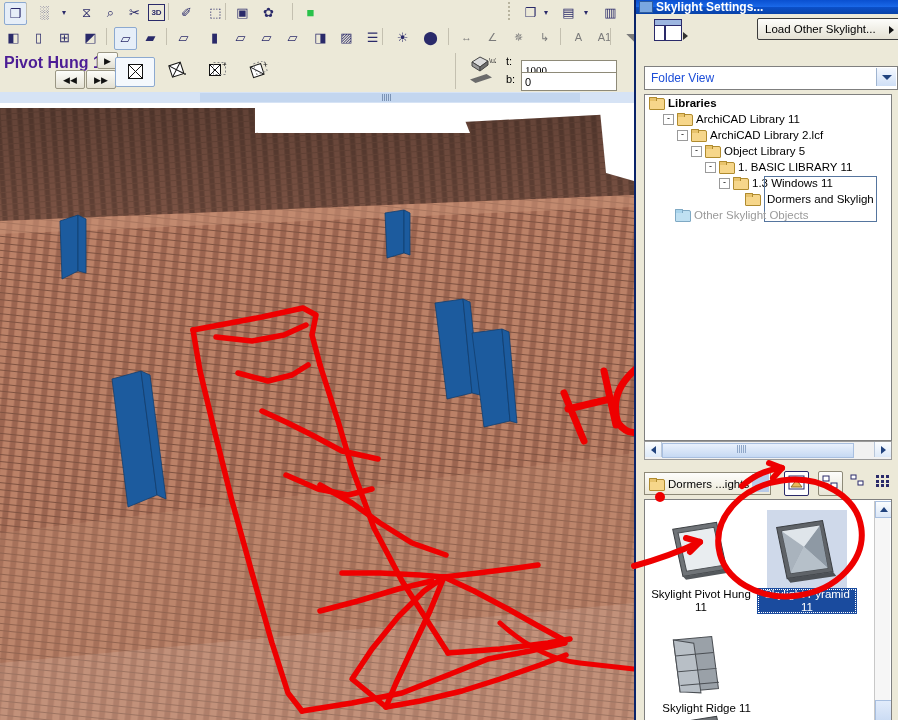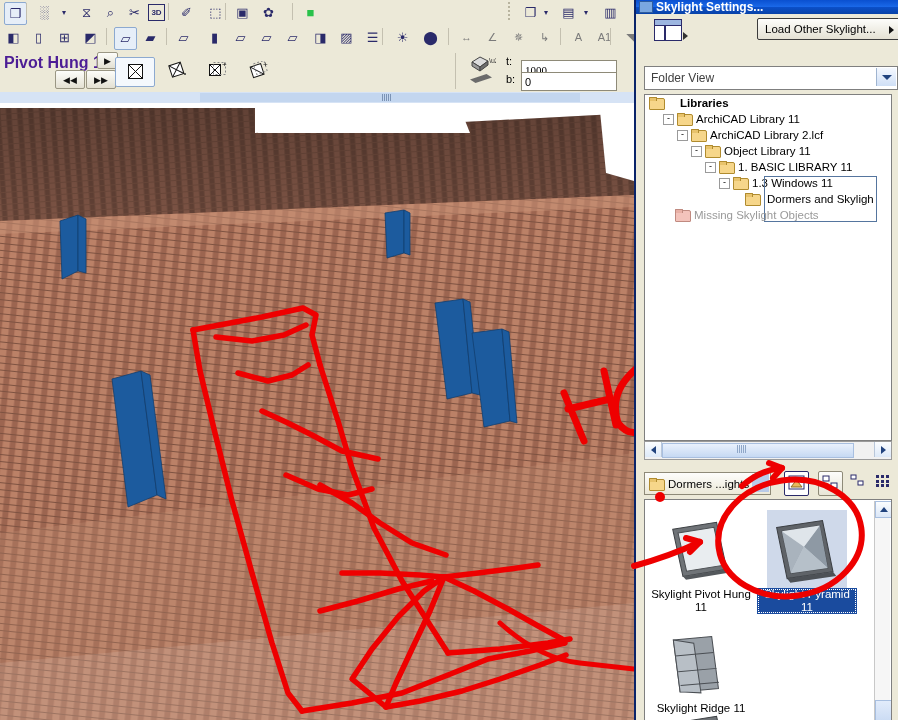--- a/index.html
+++ b/index.html
@@ -70,21 +70,21 @@
   #gridico{position:absolute;left:18px;top:5px;width:26px;height:20px;border:1.5px solid #2a2a6a;background:#fff;}
   #gridico:before{content:"";position:absolute;left:0;top:0;right:0;height:5px;background:#9db6e0;border-bottom:1px solid #2a2a6a;}
   #gridico:after{content:"";position:absolute;left:9px;top:5px;bottom:0;width:1.5px;background:#2a2a6a;}
   #gridarw{position:absolute;left:47px;top:18px;width:0;height:0;border-top:4px solid transparent;border-bottom:4px solid transparent;border-left:5px solid #333;}
 
   #loadbtn{position:absolute;left:121px;top:4px;width:136px;height:20px;border:1px solid #3c3c3c;border-radius:2px;
            background:linear-gradient(#fdfdfb,#e4e1d3);display:flex;align-items:center;font-size:11.5px;color:#000;padding-left:7px;}
   #loadarw{position:absolute;right:7px;top:7px;width:0;height:0;border-top:4px solid transparent;border-bottom:4px solid transparent;border-left:5px solid #111;}
 
   #folderview{position:absolute;left:8px;top:52px;width:246px;height:22px;border:1px solid #7f7f7f;background:#fff;
-              display:flex;align-items:center;padding-left:6px;font-size:12px;color:#404040;}
+              display:flex;align-items:center;padding-left:6px;font-size:12px;color:#1d4ed8;}
   #fvbtn{position:absolute;right:1px;top:1px;width:19px;height:18px;background:linear-gradient(#f4f8ff,#cfdff6);
          border-left:1px solid #9fb4d0;display:flex;align-items:center;justify-content:center;}
   #fvbtn i{display:block;width:0;height:0;border-left:5px solid transparent;border-right:5px solid transparent;border-top:5px solid #21437e;}
 
   #tree{position:absolute;left:8px;top:80px;width:246px;height:345px;background:#fff;border:1px solid #7f7f7f;overflow:hidden;}
   .trow{position:relative;height:16px;display:flex;align-items:center;white-space:nowrap;font-size:11.5px;color:#000;}
   .tgl{width:9px;height:9px;border:1px solid #9a9a9a;background:#fff;color:#000;font-size:9px;line-height:7px;
        text-align:center;margin-right:3px;flex:none;}
   .fold{width:15px;height:12px;margin-right:4px;flex:none;position:relative;}
   .fold:before{content:"";position:absolute;left:0;top:1px;width:14px;height:10px;background:#f6d68a;border:1px solid #b08b2e;border-radius:1px 2px 1px 1px;}
@@ -367,58 +367,58 @@
       </div>
 
       <div id="folderview">
         <span>Folder View</span>
         <span id="fvbtn">
             <i></i>
           </span>
       </div>
 
       <div id="tree">
-          <div class="trow" style="padding-left: 4px; gap: 12px;">
+          <div class="trow" style="padding-left: 4px;">
             <span class="fold"></span>
             <span class="tlab bold">Libraries</span>
           </div>
           <div class="trow" style="padding-left: 18px;">
             <span class="tgl">-</span>
             <span class="fold"></span>
             <span class="tlab">ArchiCAD Library 11</span>
           </div>
           <div class="trow" style="padding-left: 32px;">
             <span class="tgl">-</span>
             <span class="fold"></span>
             <span class="tlab">ArchiCAD Library 2.lcf</span>
           </div>
           <div class="trow" style="padding-left: 46px;">
             <span class="tgl">-</span>
             <span class="fold"></span>
-            <span class="tlab">Object Library 11</span>
+            <span class="tlab">Object Library 5</span>
           </div>
           <div class="trow" style="padding-left: 60px;">
             <span class="tgl">-</span>
             <span class="fold"></span>
             <span class="tlab">1. BASIC LIBRARY 11</span>
           </div>
           <div class="trow" style="padding-left: 74px;">
             <span class="tgl">-</span>
             <span class="fold"></span>
             <span class="tlab">1.3 Windows 11</span>
           </div>
           <div class="trow" style="padding-left: 88px;">
             <span style="width: 12px; flex: 0 0 auto;"></span>
             <span class="fold"></span>
             <span class="tlab boxed">Dormers and Skyligh</span>
           </div>
           <div class="trow" style="padding-left: 18px;">
             <span style="width: 12px; flex: 0 0 auto;"></span>
-            <span class="fold pink"></span>
-            <span class="tlab gray">Missing Skylight Objects</span>
+            <span class="fold blue"></span>
+            <span class="tlab gray">Other Skylight Objects</span>
           </div>
         </div>
 
       <div id="htrack">
         <div id="hleft">
             <i></i>
           </div>
         <div id="hbar"></div>
         <div id="hbargrip"></div>
         <div id="hright">
@@ -500,21 +500,21 @@
                   <polygon points="14,6 60,12 56,64 10,58" fill="#5f6368" stroke="#3b3e42"></polygon>
                   <polygon points="18,11 56,16 52,59 15,54" fill="#c3cbd3" stroke="#4a4e53"></polygon>
                   <polygon points="18,11 35,32 15,54" fill="#a9b3bd"></polygon>
                   <polygon points="56,16 35,32 52,59" fill="#8e99a4"></polygon>
                   <polygon points="18,11 35,32 56,16" fill="#dfe5ea"></polygon>
                   <polygon points="15,54 35,32 52,59" fill="#b6c0c9"></polygon>
                   <polygon points="10,58 56,64 58,69 12,63" fill="#4d5156"></polygon>
                 </g>
               </svg>
             </div><div class="cname sel">Skylight Pyramid 11</div></div>
-          <div class="cell" style="left: 6px; top: 122px;">
+          <div class="cell" style="left: 6px; top: 122px; text-align: right;">
             <div class="cimg">
               <svg width="74" height="72">
                 <g transform="rotate(-14 37 36)">
                   <polygon points="16,6 54,12 48,64 10,58" fill="#9aa1a8" stroke="#4a4e53"></polygon>
                   <polygon points="16,6 35,14 30,64 10,58" fill="#b8bfc6" stroke="#4a4e53"></polygon>
                   <line x1="14" y1="22" x2="52" y2="28" stroke="#4a4e53"></line>
                   <line x1="13" y1="38" x2="51" y2="44" stroke="#4a4e53"></line>
                   <line x1="12" y1="52" x2="50" y2="58" stroke="#4a4e53"></line>
                 </g>
               </svg>

